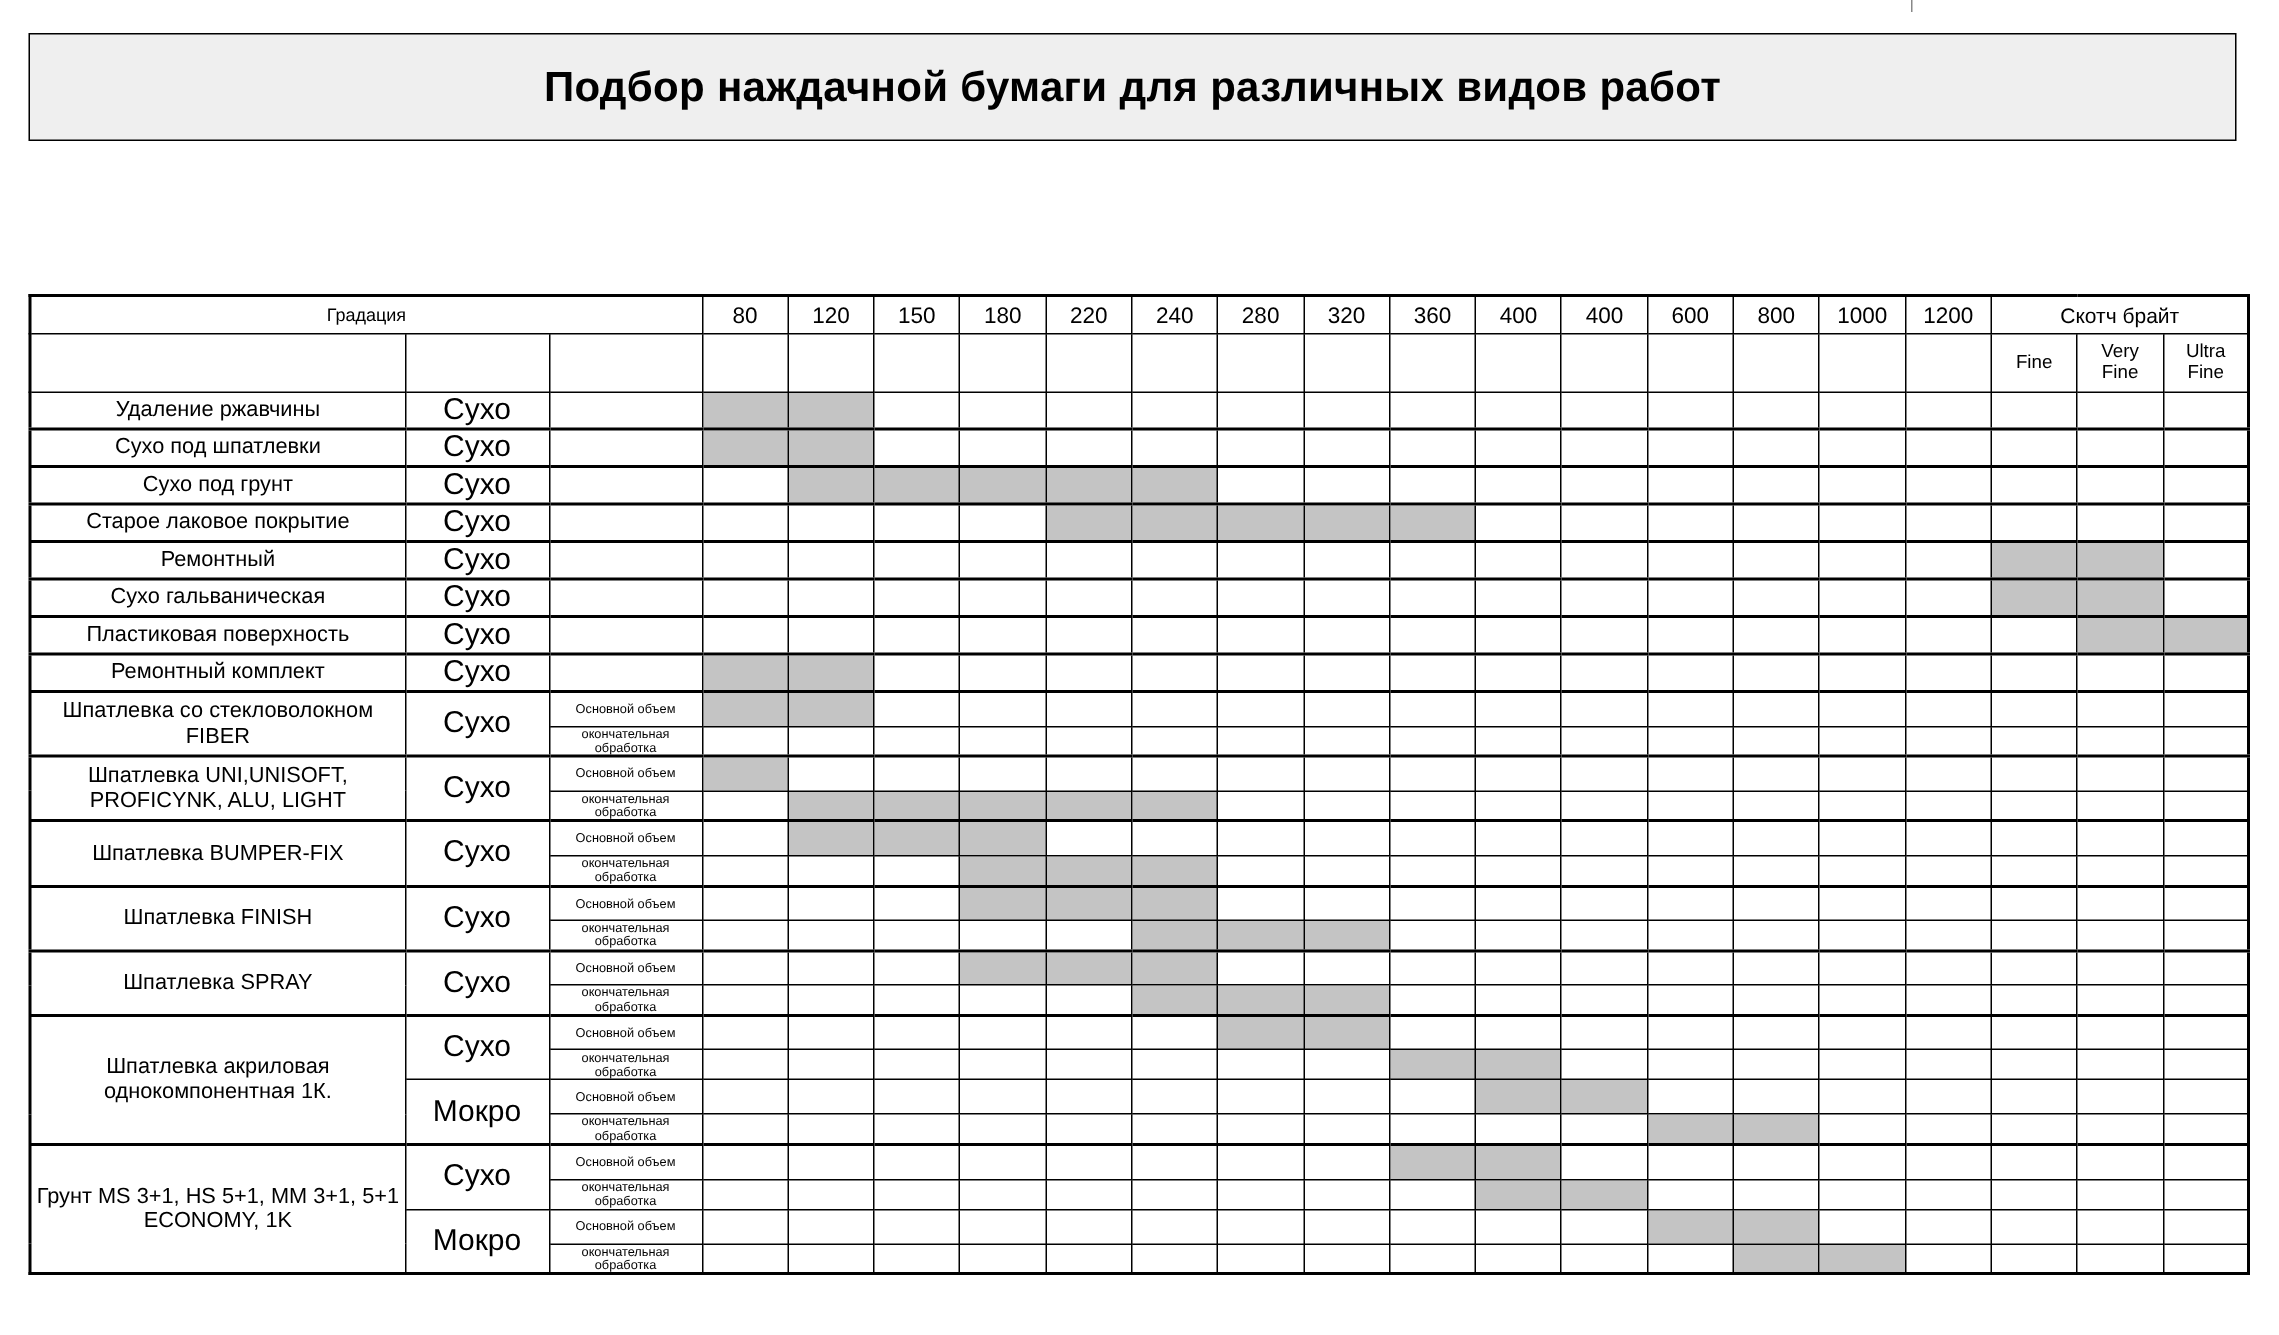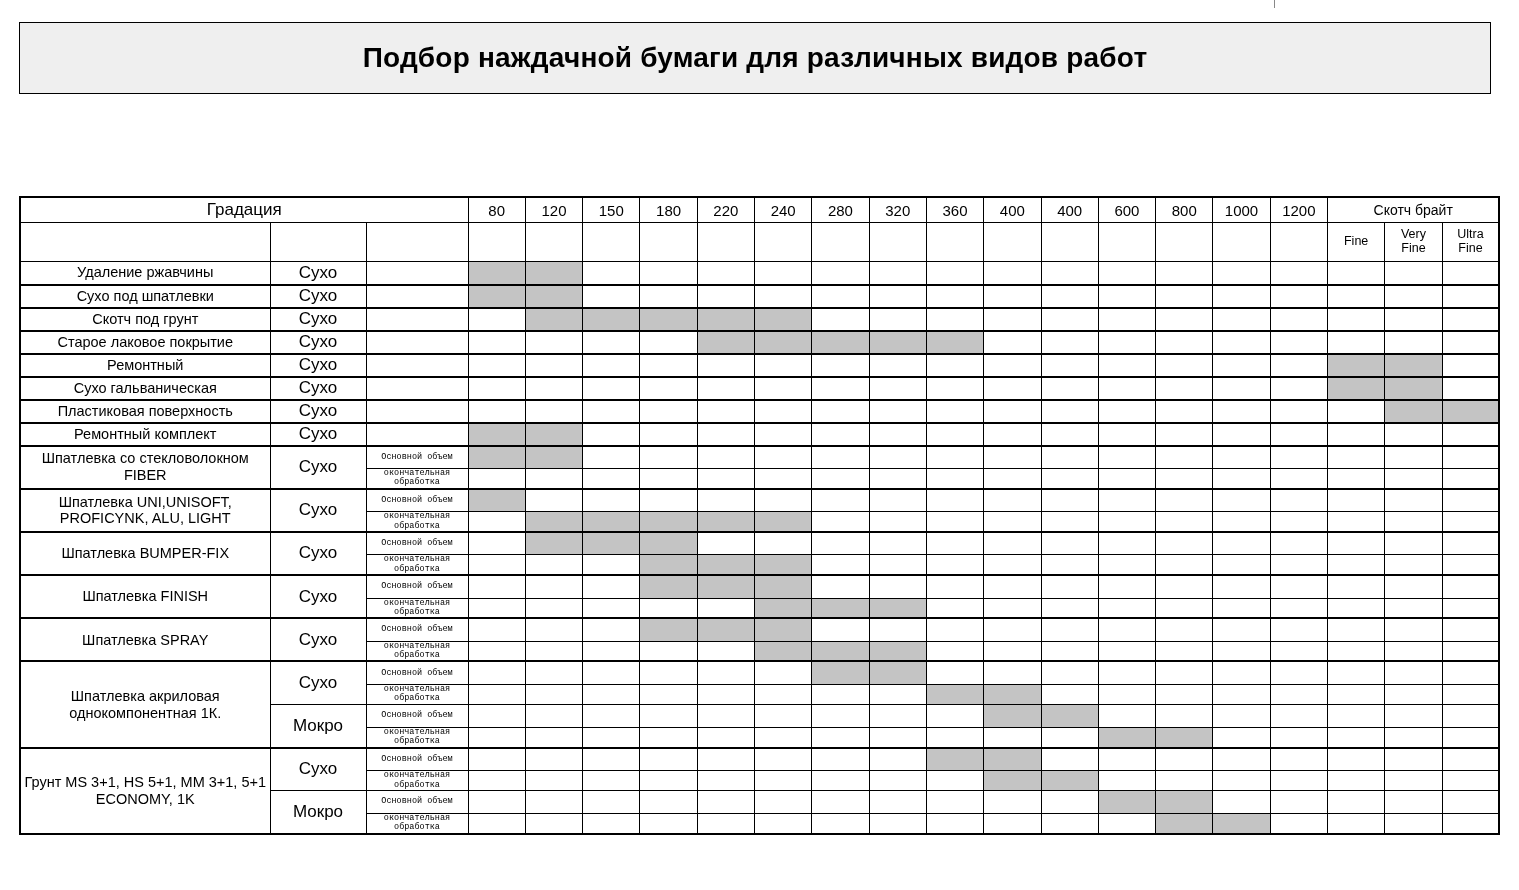--- a/index.html
+++ b/index.html
@@ -87,31 +87,30 @@
   .cell-name {
     text-align: left;
     padding-left: 6px;
     font-size: 14.5px;
     line-height: 1.15;
     margin-top: 48px;
   }
   .cell-mode {
     text-align: left;
     padding-left: 6px;
-    font-size: 17px;
+    font-size: 20px;
   }
   .cell-stage {
     text-align: left;
     padding-left: 5px;
     font-size: 8.5px;
     line-height: 1.1;
-    font-family: Liberation Mono, monospace;
   }
   .hdr-grad {
-    font-size: 17px;
+    font-size: 12px;
     height: 24px;
   }
   .hdr-grit {
     font-size: 15px;
     height: 24px;
   }
   .hdr-sb {
     font-size: 14px;
     height: 24px;
   }
@@ -252,21 +251,21 @@
             <td class="rowline-thick"></td>
             <td class="rowline-thick"></td>
             <td class="rowline-thick"></td>
             <td class="rowline-thick"></td>
             <td class="rowline-thick"></td>
             <td class="rowline-thick"></td>
             <td class="rowline-thick"></td>
             <td class="rowline-thick"></td>
           </tr>
           <tr class="h-23">
-            <td class="cell-name rowline-thick" rowspan="1" style="white-space: normal;">Скотч под грунт</td>
+            <td class="cell-name rowline-thick" rowspan="1" style="white-space: normal;">Сухо под грунт</td>
             <td class="cell-mode rowline-thick" rowspan="1">Сухо</td>
             <td class="cell-stage rowline-thick" style="white-space: normal;"></td>
             <td class="rowline-thick"></td>
             <td class="fill rowline-thick"></td>
             <td class="fill rowline-thick"></td>
             <td class="fill rowline-thick"></td>
             <td class="fill rowline-thick"></td>
             <td class="fill rowline-thick"></td>
             <td class="rowline-thick"></td>
             <td class="rowline-thick"></td>

